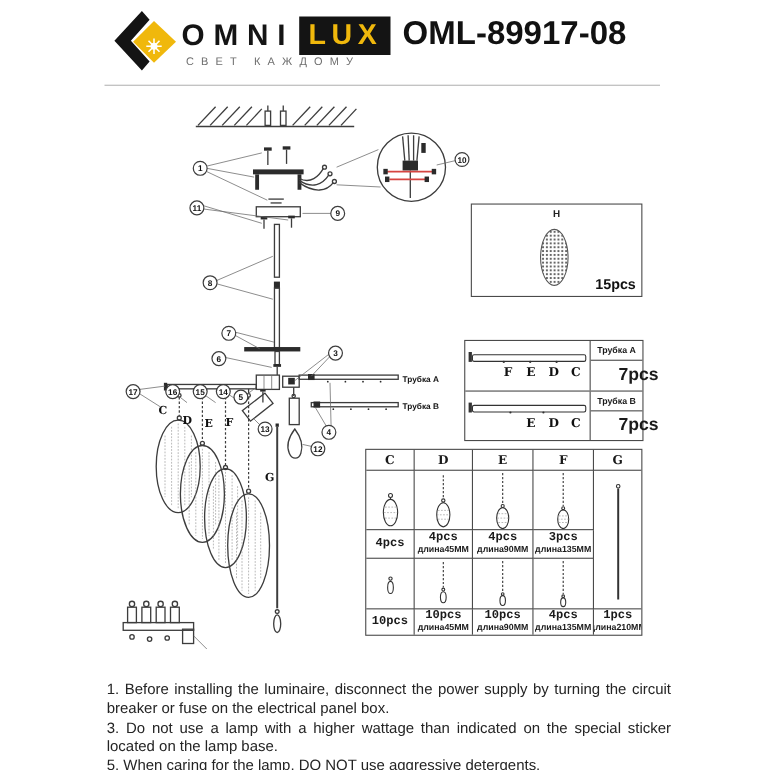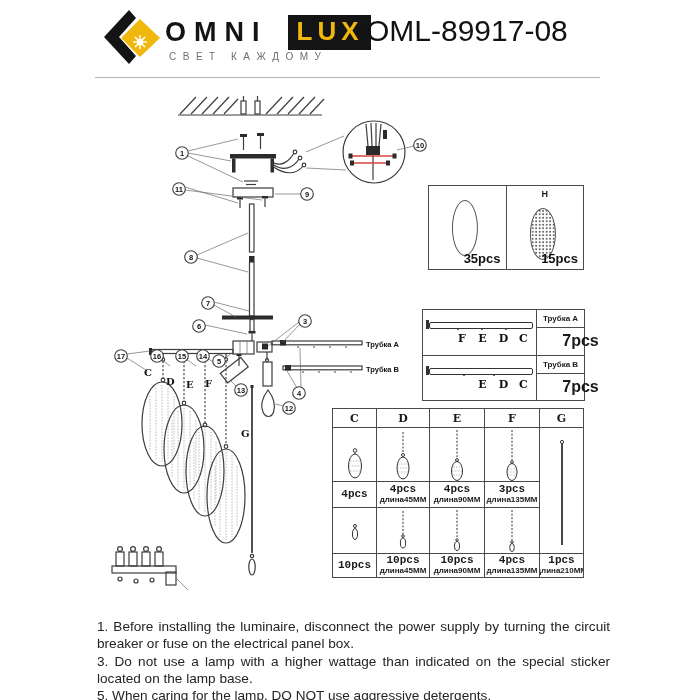--- a/index.html
+++ b/index.html
@@ -6,23 +6,23 @@
   #page{position:relative;width:700px;height:700px;background:#fff;overflow:hidden;
         font-family:"Liberation Sans",sans-serif;color:#1a1a1a;}
   
   #hdr{position:absolute;left:0;top:0;width:700px;height:78px;}
   #hdr-rule{position:absolute;left:95px;top:77px;width:505px;height:1px;background:#b5b5b5;}
   #logo{position:absolute;left:103px;top:7px;width:270px;height:64px;}
   #logo-mark{position:absolute;left:0;top:2px;}
   #logo-text{position:absolute;left:62px;top:8px;white-space:nowrap;}
   .brand-omni{font-weight:bold;font-size:27px;letter-spacing:8px;color:#141414;vertical-align:middle;}
   .brand-lux{display:inline-block;background:#141414;color:#f0b80c;font-weight:bold;font-size:26px;
-             letter-spacing:5px;padding:1px 7px 3px 9px;margin-left:20px;vertical-align:middle;}
+             letter-spacing:5px;padding:1px 7px 3px 9px;margin-left:4px;vertical-align:middle;}
   #tagline{position:absolute;left:66px;top:44px;font-size:10px;font-weight:normal;color:#6e6e6e;letter-spacing:6.5px;white-space:nowrap;}
-  #model{position:absolute;left:366px;top:14px;font-size:30px;font-weight:normal;color:#111;letter-spacing:0px;white-space:nowrap;}
+  #model{position:absolute;left:366px;top:14px;font-size:30px;font-weight:bold;color:#111;letter-spacing:0px;white-space:nowrap;}
   
   .panel{position:absolute;border:1.6px solid #4a4a4a;background:#fff;box-sizing:border-box;}
   #beads-panel{left:428px;top:185px;width:156px;height:85px;display:flex;}
   .bead-cell{flex:1;position:relative;}
   .bead-cell.first{border-right:1.4px solid #4a4a4a;}
   .oval-plain{position:absolute;left:50%;top:14px;transform:translateX(-58%);width:24px;height:54px;
               border:1.6px solid #555;border-radius:50%;}
   .oval-dotted{position:absolute;left:50%;top:22px;transform:translateX(-58%);width:24px;height:50px;
                border:1.4px solid #555;border-radius:50%;
                background-image:radial-gradient(#666 0.9px,transparent 1.4px);background-size:3.5px 3.5px;}
@@ -403,24 +403,20 @@
         <circle class="co-c" cx="121" cy="356" r="6.3"></circle>
         <text class="co-t" x="121" y="358.8">17</text>
       </g>
     <g>
         <circle class="co-c" cx="420" cy="145" r="6.3"></circle>
         <text class="co-t" x="420" y="147.8">10</text>
       </g>
   </svg>
 
   <div id="beads-panel" class="panel">
-    <div class="bead-cell first">
-      <div class="oval-plain"></div>
-      <div class="bead-count">35pcs</div>
-    </div>
     <div class="bead-cell">
       <div class="bead-h">H</div>
       <div class="oval-dotted"></div>
       <div class="bead-count">15pcs</div>
     </div>
   </div>
 
   <div id="tubes-panel" class="panel">
     <div class="tube-row first">
       <div class="tube-draw">

